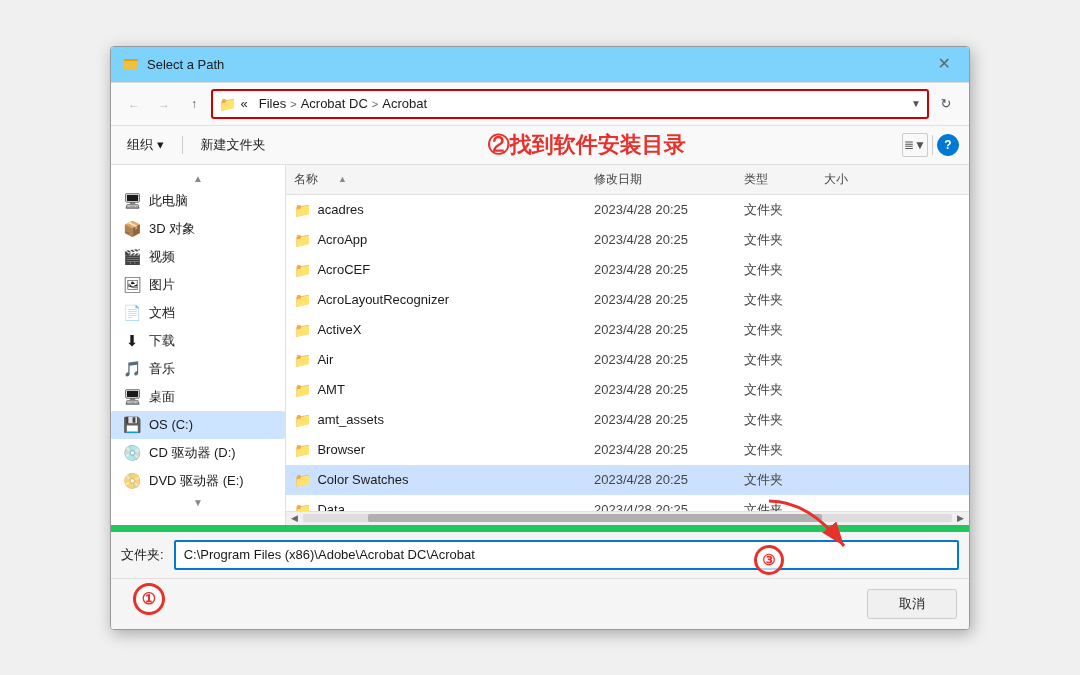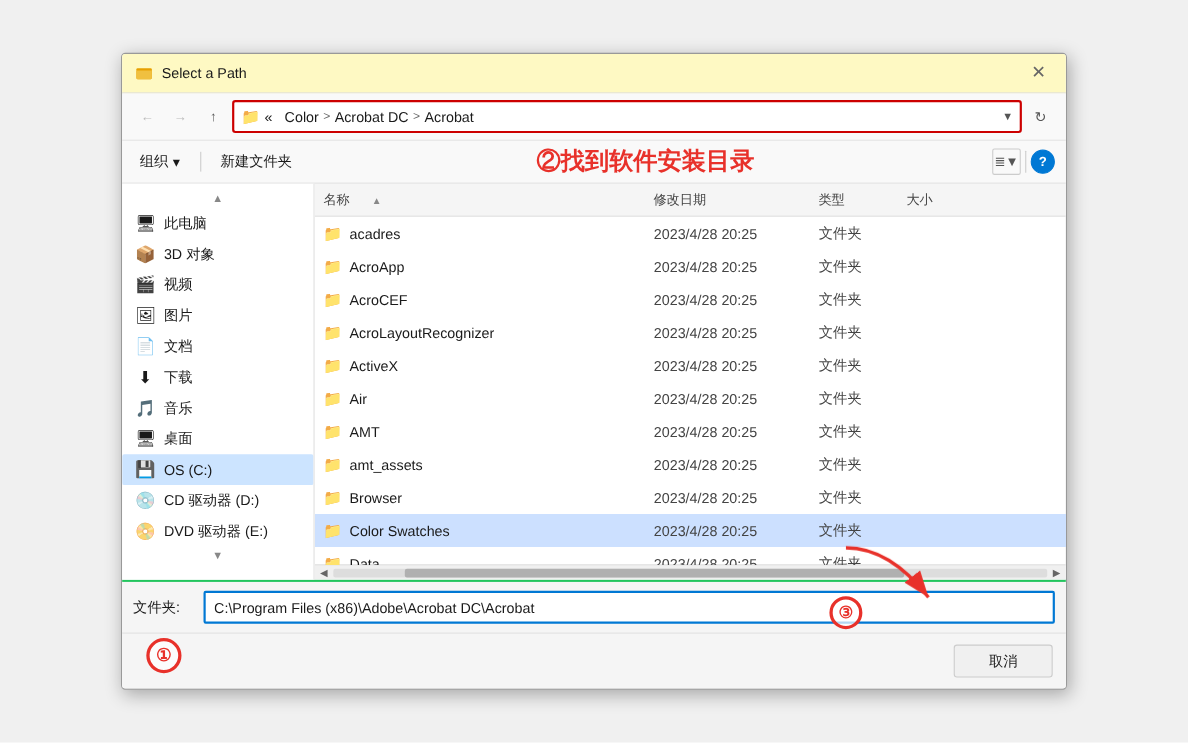--- a/index.html
+++ b/index.html
@@ -18,21 +18,21 @@
       background: #ffffff;
       border: 1px solid #999;
       border-radius: 4px;
       box-shadow: 2px 4px 16px rgba(0,0,0,0.3);
       overflow: hidden;
       position: relative;
     }
 
     
     .title-bar {
-      background: #fef9c3;
+      background: #7dd3fc;
       border-bottom: 1px solid #ddd;
       display: flex;
       align-items: center;
       justify-content: space-between;
       padding: 8px 12px;
       height: 36px;
     }
     .title-bar-left {
       display: flex;
       align-items: center;
@@ -349,23 +349,23 @@
       height: 100%;
       background: #b0b0b0;
       border-radius: 2px;
     }
 
     
     .path-row {
       display: flex;
       align-items: center;
       padding: 8px 10px;
-      border-top: 2px solid #22c55e;
+      border-top: 7px solid #22c55e;
       background: #f5f5f5;
-      gap: 21px;
+      gap: 10px;
     }
     .path-label {
       font-size: 13px;
       color: #1a1a1a;
       white-space: nowrap;
     }
     .path-input {
       flex: 1;
       height: 30px;
       border: 2px solid #0078d4;
@@ -460,21 +460,21 @@
 
   <div class="address-row">
     <button class="nav-btn disabled">←</button>
     <button class="nav-btn disabled">→</button>
     <button class="nav-btn">↑</button>
 
     <div class="address-bar-wrapper">
       <span class="folder-icon-sm">📁</span>
       <span class="breadcrumb-text">«</span>
       <span class="breadcrumb-sep">&nbsp;</span>
-      <span class="breadcrumb-text">Color</span>
+      <span class="breadcrumb-text">Files</span>
       <span class="breadcrumb-sep"> &gt; </span>
       <span class="breadcrumb-text">Acrobat DC</span>
       <span class="breadcrumb-sep"> &gt; </span>
       <span class="breadcrumb-text">Acrobat</span>
       <span class="address-dropdown-btn">▼</span>
     </div>
 
     <button class="refresh-btn">↻</button>
 
   </div>

